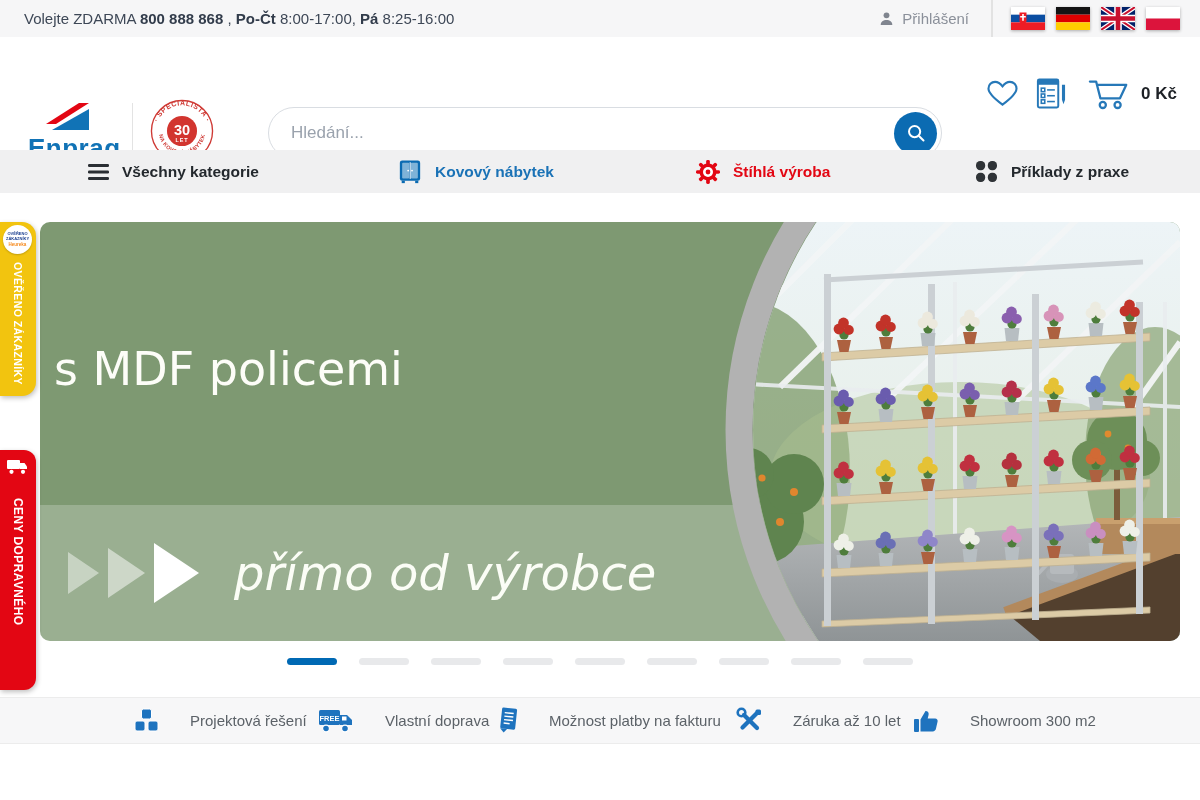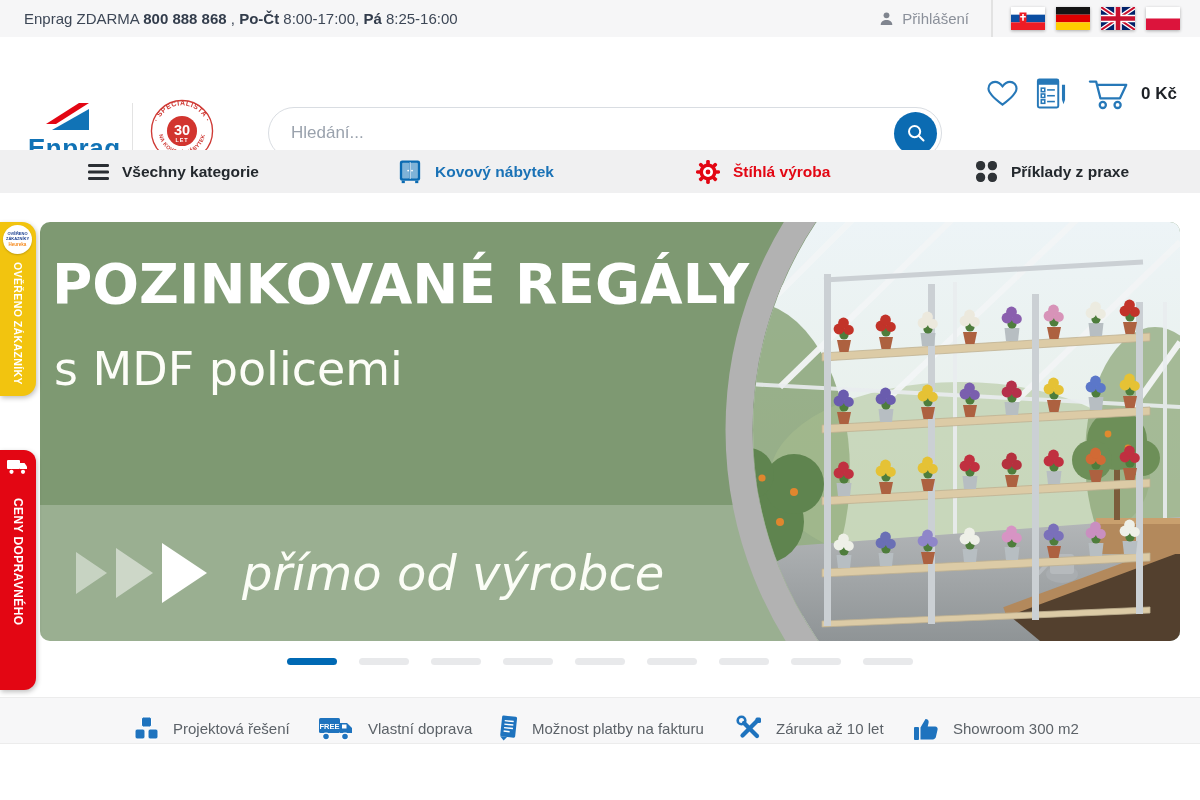--- a/index.html
+++ b/index.html
@@ -37,21 +37,21 @@
   .navbar{position:absolute;left:0;top:150px;width:1200px;height:43px;background:#f0f0f1;}
   .nav-item{position:absolute;top:0;height:43px;display:flex;align-items:center;gap:13px;
             font-weight:700;font-size:15.5px;color:#23282d;cursor:pointer;}
   .nav-item.blue{color:#1a72b6;}
   .nav-item.red{color:#e30613;}
 
   
   .hero{position:absolute;left:40px;top:222px;width:1140px;height:419px;background:#7e9972;
         border-radius:10px;overflow:hidden;}
   .hero-band{position:absolute;left:0;top:283px;width:100%;height:136px;background:rgba(255,255,255,.22);
-             display:flex;align-items:center;padding-left:36px;box-sizing:border-box;}
+             display:flex;align-items:center;padding-left:28px;box-sizing:border-box;}
   .hero-photo{position:absolute;right:0;top:0;width:470px;height:419px;}
   .hero-title{position:absolute;left:12px;top:30px;font-family:"DejaVu Sans",sans-serif;
               font-weight:700;font-size:55px;color:#fff;white-space:nowrap;}
   .hero-line2{position:absolute;left:14px;top:120px;font-family:"DejaVu Sans",sans-serif;
               font-weight:400;font-size:46px;color:#fdfdf8;white-space:nowrap;}
   .hero-line3{position:absolute;left:14px;top:202px;font-family:"DejaVu Sans",sans-serif;
               font-weight:700;font-size:48px;color:#fff;white-space:nowrap;}
   .tri{width:0;height:0;border-style:solid;margin-right:9px;}
   .tri1{border-width:21px 0 21px 31px;border-color:transparent transparent transparent rgba(255,255,255,.45);}
   .tri2{border-width:25px 0 25px 37px;border-color:transparent transparent transparent rgba(255,255,255,.5);}
@@ -75,30 +75,30 @@
   .tab-truck{position:absolute;top:8px;left:50%;transform:translateX(-50%);}
 
   
   .dots{position:absolute;left:0;top:658px;width:1200px;display:flex;justify-content:center;gap:22px;}
   .dot{width:50px;height:7px;border-radius:4px;background:#e8e9eb;cursor:pointer;}
   .dot.active{background:#0069b4;}
 
   
   .features{position:absolute;left:0;top:697px;width:1200px;height:45px;background:#f7f7f8;
             border-top:1px solid #ececec;border-bottom:1px solid #ececec;box-sizing:content-box;}
-  .feature{position:absolute;top:8px;height:45px;display:flex;align-items:center;gap:13px;
+  .feature{position:absolute;top:0;height:45px;display:flex;align-items:center;gap:30px;
            color:#5c6268;font-size:15px;}
 </style>
 </head>
 <body>
 
 <div class="page">
 
   <div class="topbar">
-    <div class="topbar-left"><span>Enprag ZDARMA </span><b>800 888 868</b><span> , </span><b>Po-Čt</b><span> 8:00-17:00, </span><b>Pá</b><span> 8:25-16:00</span></div>
+    <div class="topbar-left"><span>Volejte ZDARMA </span><b>800 888 868</b><span> , </span><b>Po-Čt</b><span> 8:00-17:00, </span><b>Pá</b><span> 8:25-16:00</span></div>
     <div class="topbar-right">
       <div class="tb-login">
         <span style="display:flex">
           <svg width="15" height="15" viewBox="0 0 16 16" fill="#80858f">
               <circle cx="8" cy="4.6" r="3.1"></circle>
               <path d="M1.8 15c0-3.4 2.8-5.3 6.2-5.3s6.2 1.9 6.2 5.3z"></path>
             </svg>
         </span>
         <span>Přihlášení</span>
       </div>
@@ -403,21 +403,20 @@
             <use href="#clz" x="302" y="326" fill="#d794c4"></use>
               <use href="#cl" x="344" y="324" fill="#7a70ba"></use>
             <use href="#clz" x="386" y="322" fill="#c98fc0"></use>
               <use href="#clz" x="420" y="320" fill="#eef0e8"></use>
           </g>
         </g>
       </g>
       <circle cx="415" cy="208" r="386" fill="none" stroke="#b2b2b2" stroke-width="27"></circle>
     </svg>
 
-    <div class="hero-title">POZINKOVANÉ REGÁLY</div>
     <div class="hero-line2">s MDF policemi</div>
   </div>
 
   <div class="tab-yellow">
     <div class="hbadge">
       <span class="l1">OVĚŘENO</span>
       <span class="l2">ZÁKAZNÍKY</span>
       <span class="l3">Heureka</span>
     </div>
     <div class="vlabel" style="top:40px;font-size:10.5px">OVĚŘENO ZÁKAZNÍKY</div>

